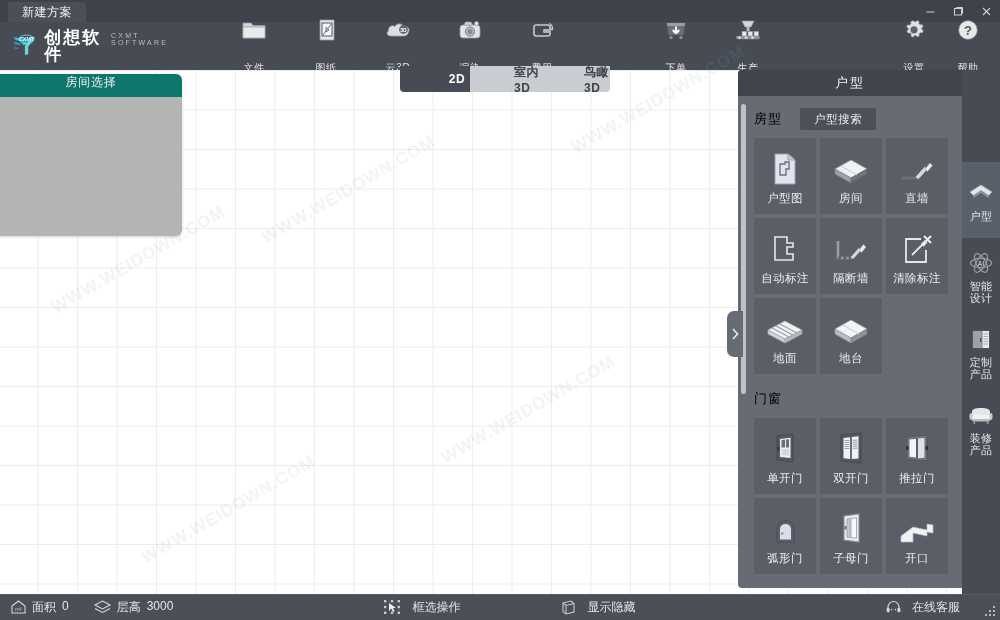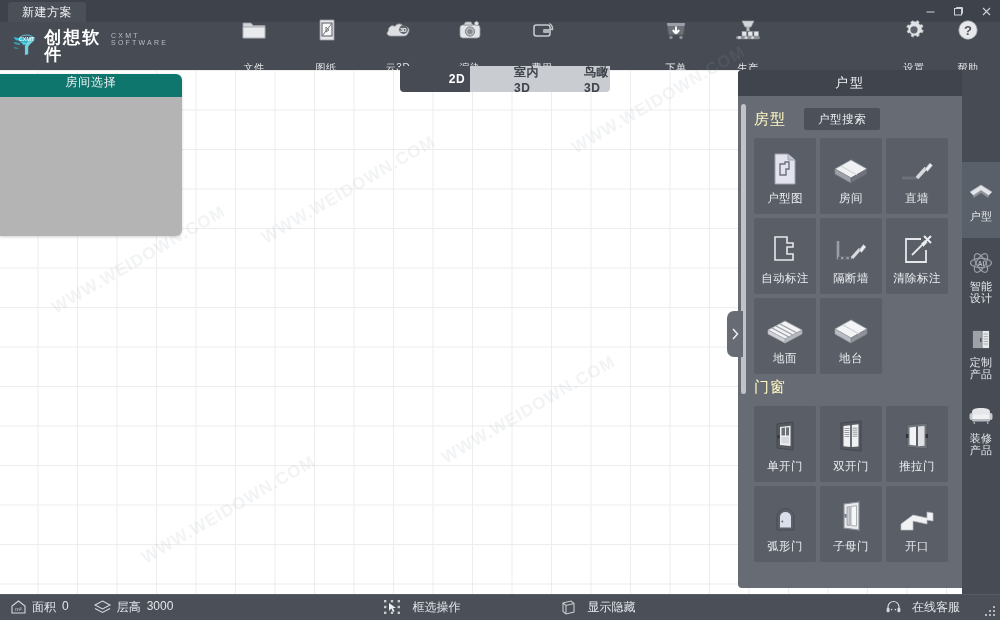--- a/index.html
+++ b/index.html
@@ -106,38 +106,38 @@
   }
   .rpanel-body{ position:relative; height:492px; }
   .rp-scroll{
     position:absolute; left:3px; top:8px; width:5px; height:290px;
     background:#bfc3c9; border-radius:3px;
   }
   .rp-content{ padding:10px 12px 0 16px; }
   .sect{
     display:flex; align-items:center; height:26px; margin-bottom:6px;
   }
-  .sect-title{ font-size:15px; color:#fef9c3; letter-spacing:1px; }
+  .sect-title{ font-size:13px; color:#000000; letter-spacing:1px; }
   .sect-btn{
     margin-left:18px; height:22px; padding:0 14px; background:#4b5059;
     color:#eceef1; font-size:11.5px; display:flex; align-items:center;
     border-radius:2px; letter-spacing:.6px; cursor:default;
   }
   .grid{ display:grid; grid-template-columns:repeat(3,62px); gap:4px; }
   .cell{
     width:62px; height:76px; background:#595e67; border-radius:2px;
     display:flex; flex-direction:column; align-items:center;
     justify-content:center; cursor:default;
   }
   .cell-ico{
     height:44px; display:flex; align-items:flex-end; justify-content:center;
     padding-bottom:3px;
   }
   .cell-lbl{ font-size:11.5px; color:#eceef1; letter-spacing:.4px; }
-  .sect2{ }
+  .sect2{ margin-top:12px; }
 
   
   .collapse{
     position:absolute; left:727px; top:311px; width:16px; height:46px;
     background:#676c74; border-radius:7px 0 0 7px; z-index:6;
     display:flex; align-items:center; justify-content:center;
     color:#e9eaed; font-size:11px; cursor:default;
   }
 
   

